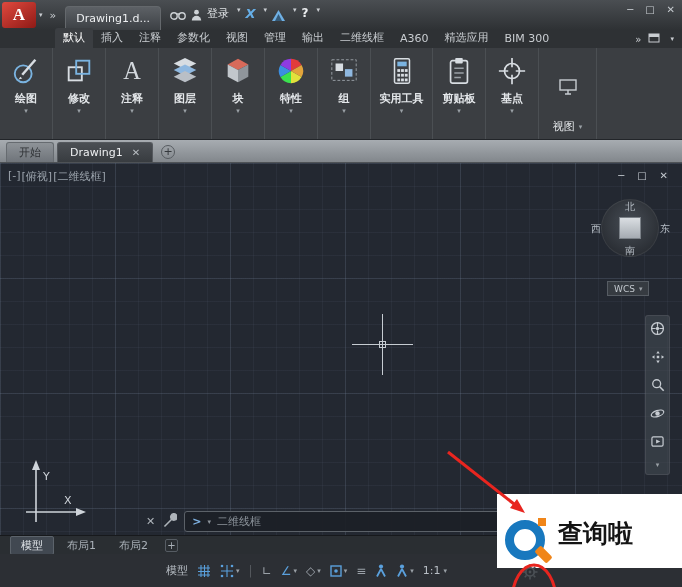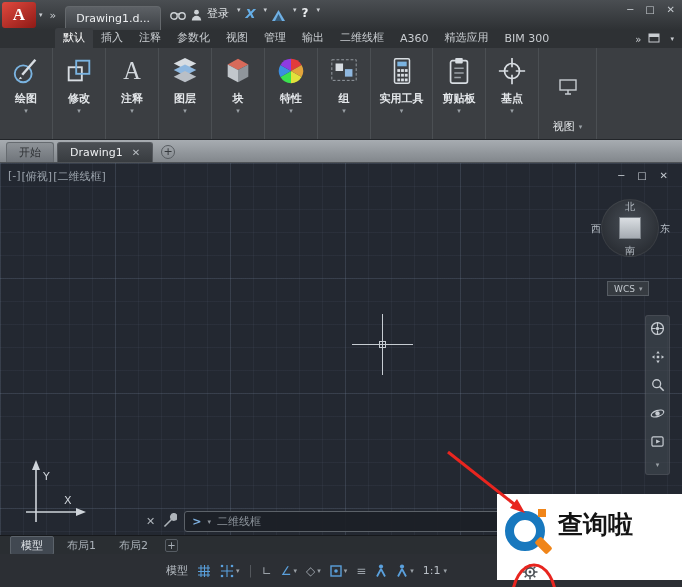--- a/index.html
+++ b/index.html
@@ -107,22 +107,22 @@
   
   .statusbar { position:absolute; left:0; top:554px; width:682px; height:33px; background:#2c2f34;
     display:flex; align-items:center; padding-left:166px; gap:9px; }
   .sb-model { color:#b9bfc6; font-size:11px; }
   .sdiv { color:#55595e; font-size:12px; }
   .sit { display:flex; align-items:center; gap:2px; }
   .sg { font-size:12px; color:#9aa1a8; } .sb-blue { color:#5aa0dc; }
   .scaret { font-size:7px; color:#9aa0a6; }
   .scale { color:#b9bfc6; font-size:11px; display:flex; align-items:center; gap:3px; }
   
-  .watermark { position:absolute; left:497px; top:494px; width:185px; height:86px; background:#ffffff;
-    z-index:50; display:flex; align-items:flex-start; gap:7px; padding:15px 0 0 8px; }
+  .watermark { position:absolute; left:497px; top:494px; width:185px; height:74px; background:#ffffff;
+    z-index:50; display:flex; align-items:flex-start; gap:7px; padding:24px 0 0 8px; }
   .wlogo { position:relative; width:46px; height:48px; flex:0 0 auto; }
   .wring { position:absolute; left:0; top:2px; width:40px; height:40px; border:9px solid #1878be;
     border-radius:50%; }
   .whandle { position:absolute; left:30px; top:32px; width:17px; height:9px; background:#f08519;
     border-radius:2px; transform:rotate(45deg); }
   .wsq { position:absolute; left:33px; top:0; width:8px; height:8px; background:#f08519; }
   .wname { font-size:25px; font-weight:bold; color:#141414; line-height:32px; }
   .wdom { font-size:15px; color:#1b1b1b; letter-spacing:.5px; }
   .gearbadge { position:absolute; left:521px; top:563px; z-index:55; }
   .redoverlay { position:absolute; left:0; top:0; width:682px; height:587px; z-index:60; pointer-events:none; }

